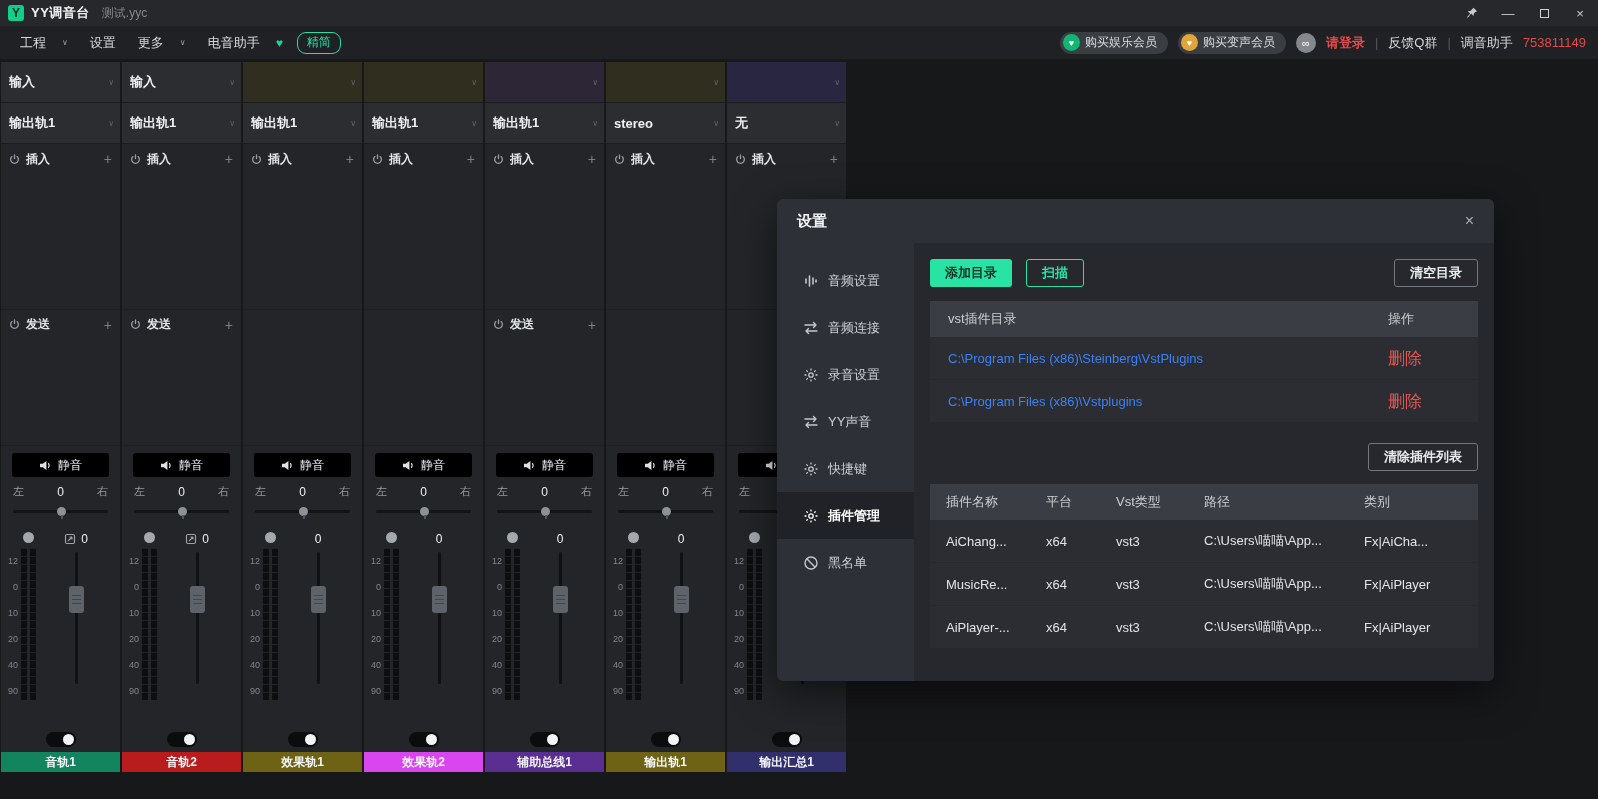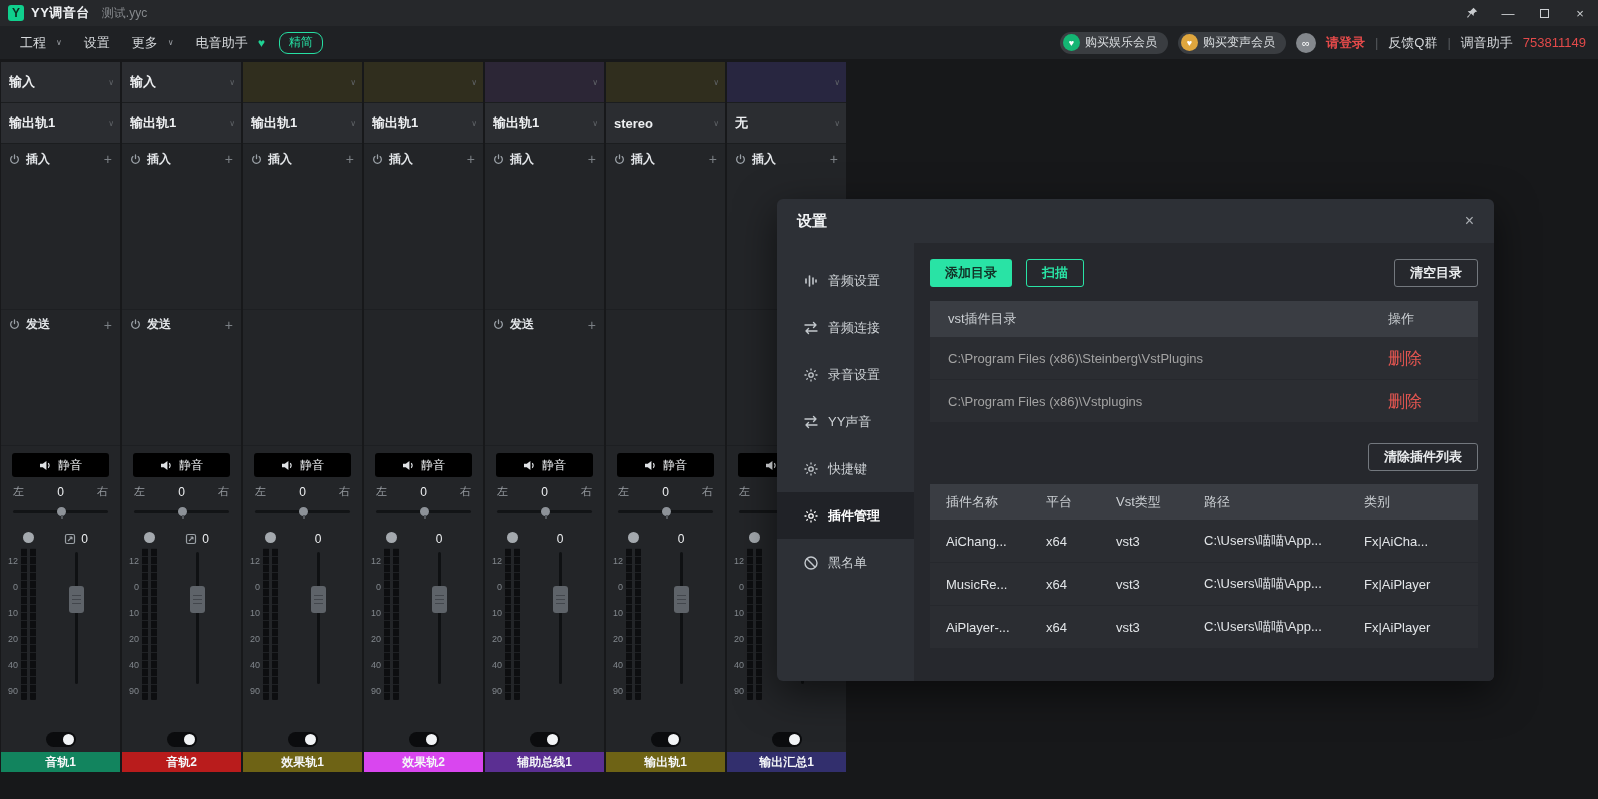--- a/index.html
+++ b/index.html
@@ -11,21 +11,21 @@
   .titlebar { height:26px; background:#26282b; display:flex; align-items:center; padding-left:8px; }
   .logo { width:16px; height:16px; border-radius:3px; background:#10cf8d; color:#0b2d20; font-weight:bold; font-size:12px; display:flex; align-items:center; justify-content:center; }
   .app-name { font-size:13px; font-weight:bold; color:#f0f2f4; margin-left:7px; letter-spacing:.5px; }
   .doc-name { font-size:12px; color:#86898d; margin-left:12px; }
   .tb-spacer { flex:1; }
   .win-btn { width:36px; height:26px; display:flex; align-items:center; justify-content:center; color:#cdd0d3; font-size:13px; }
   .max-square { width:9px; height:9px; border:1px solid #cdd0d3; display:block; }
 
   
   .menubar { height:33px; background:#1f2124; display:flex; align-items:center; padding:0 12px; gap:6px; }
-  .menu-item { font-size:13px; color:#d6d9dc; padding:0 8px; display:flex; align-items:center; gap:10px; }
+  .menu-item { font-size:13px; color:#d6d9dc; padding:0 8px; display:flex; align-items:center; gap:16px; }
   .menu-caret { font-size:8px; color:#9a9ea3; }
   .heart-green { color:#1fd394; font-size:12px; }
   .badge-jingjian { border:1px solid #26e0a3; color:#26e0a3; border-radius:9px; font-size:12px; padding:1px 9px 2px; }
   .mb-right { margin-left:auto; display:flex; align-items:center; gap:10px; }
   .pill { height:22px; border-radius:11px; background:#3a3d41; display:flex; align-items:center; gap:5px; padding:0 11px 0 3px; font-size:12px; color:#dcdfe2; }
   .pill-ico { width:17px; height:17px; border-radius:50%; display:flex; align-items:center; justify-content:center; font-size:9px; color:#fff; }
   .pill-ico.green { background:#14b573; }
   .pill-ico.gold { background:#dfa63e; }
   .svc { width:20px; height:20px; border-radius:50%; background:#84888d; color:#fff; font-size:11px; display:flex; align-items:center; justify-content:center; }
   .login { color:#e34a4a; font-size:13px; font-weight:bold; }
@@ -89,21 +89,21 @@
   .btn-row { display:flex; align-items:center; }
   .btn { height:28px; border-radius:3px; font-size:13px; font-weight:bold; display:flex; align-items:center; padding:0 15px; }
   .btn-add { background:#29e3a5; color:#123227; }
   .btn-scan { border:1px solid #29e3a5; color:#29e3a5; margin-left:14px; }
   .btn-outline { border:1px solid #73787e; color:#e9ebed; }
   .btn-clear { margin-left:auto;text-align:center; }
   .dir-table { margin-top:14px; }
   .dt-head { height:36px; background:#3a3d43; display:flex; align-items:center; padding:0 18px; font-size:13px; color:#ccd0d4; }
   .dt-action-h { margin-left:auto; width:72px; }
   .dt-row { height:43px; background:#2b2d32; border-bottom:1px solid #26282d; display:flex; align-items:center; padding:0 18px; }
-  .dt-path { font-size:13px; color:#a3a3a3; }
+  .dt-path { font-size:13px; color:#3b82f6; }
   .dt-del { margin-left:auto; width:72px; font-size:17px; color:#e25550; }
   .cp-row { margin-top:20px; display:flex; justify-content:flex-end; }
   .plugin-table { margin-top:13px; }
   .pt-row { display:grid; grid-template-columns:92px 62px 80px 152px 90px 1fr; gap:8px; align-items:center; padding:0 16px; }
   .pt-head { height:36px; background:#3a3d43; font-size:13px; color:#ccd0d4; }
   .pt-data { height:43px; background:#2b2d32; border-bottom:1px solid #26282d; font-size:13px; color:#e2e5e8; }
   .pt-cell { white-space:nowrap; overflow:hidden; }
 </style>
 </head>
 <body>

